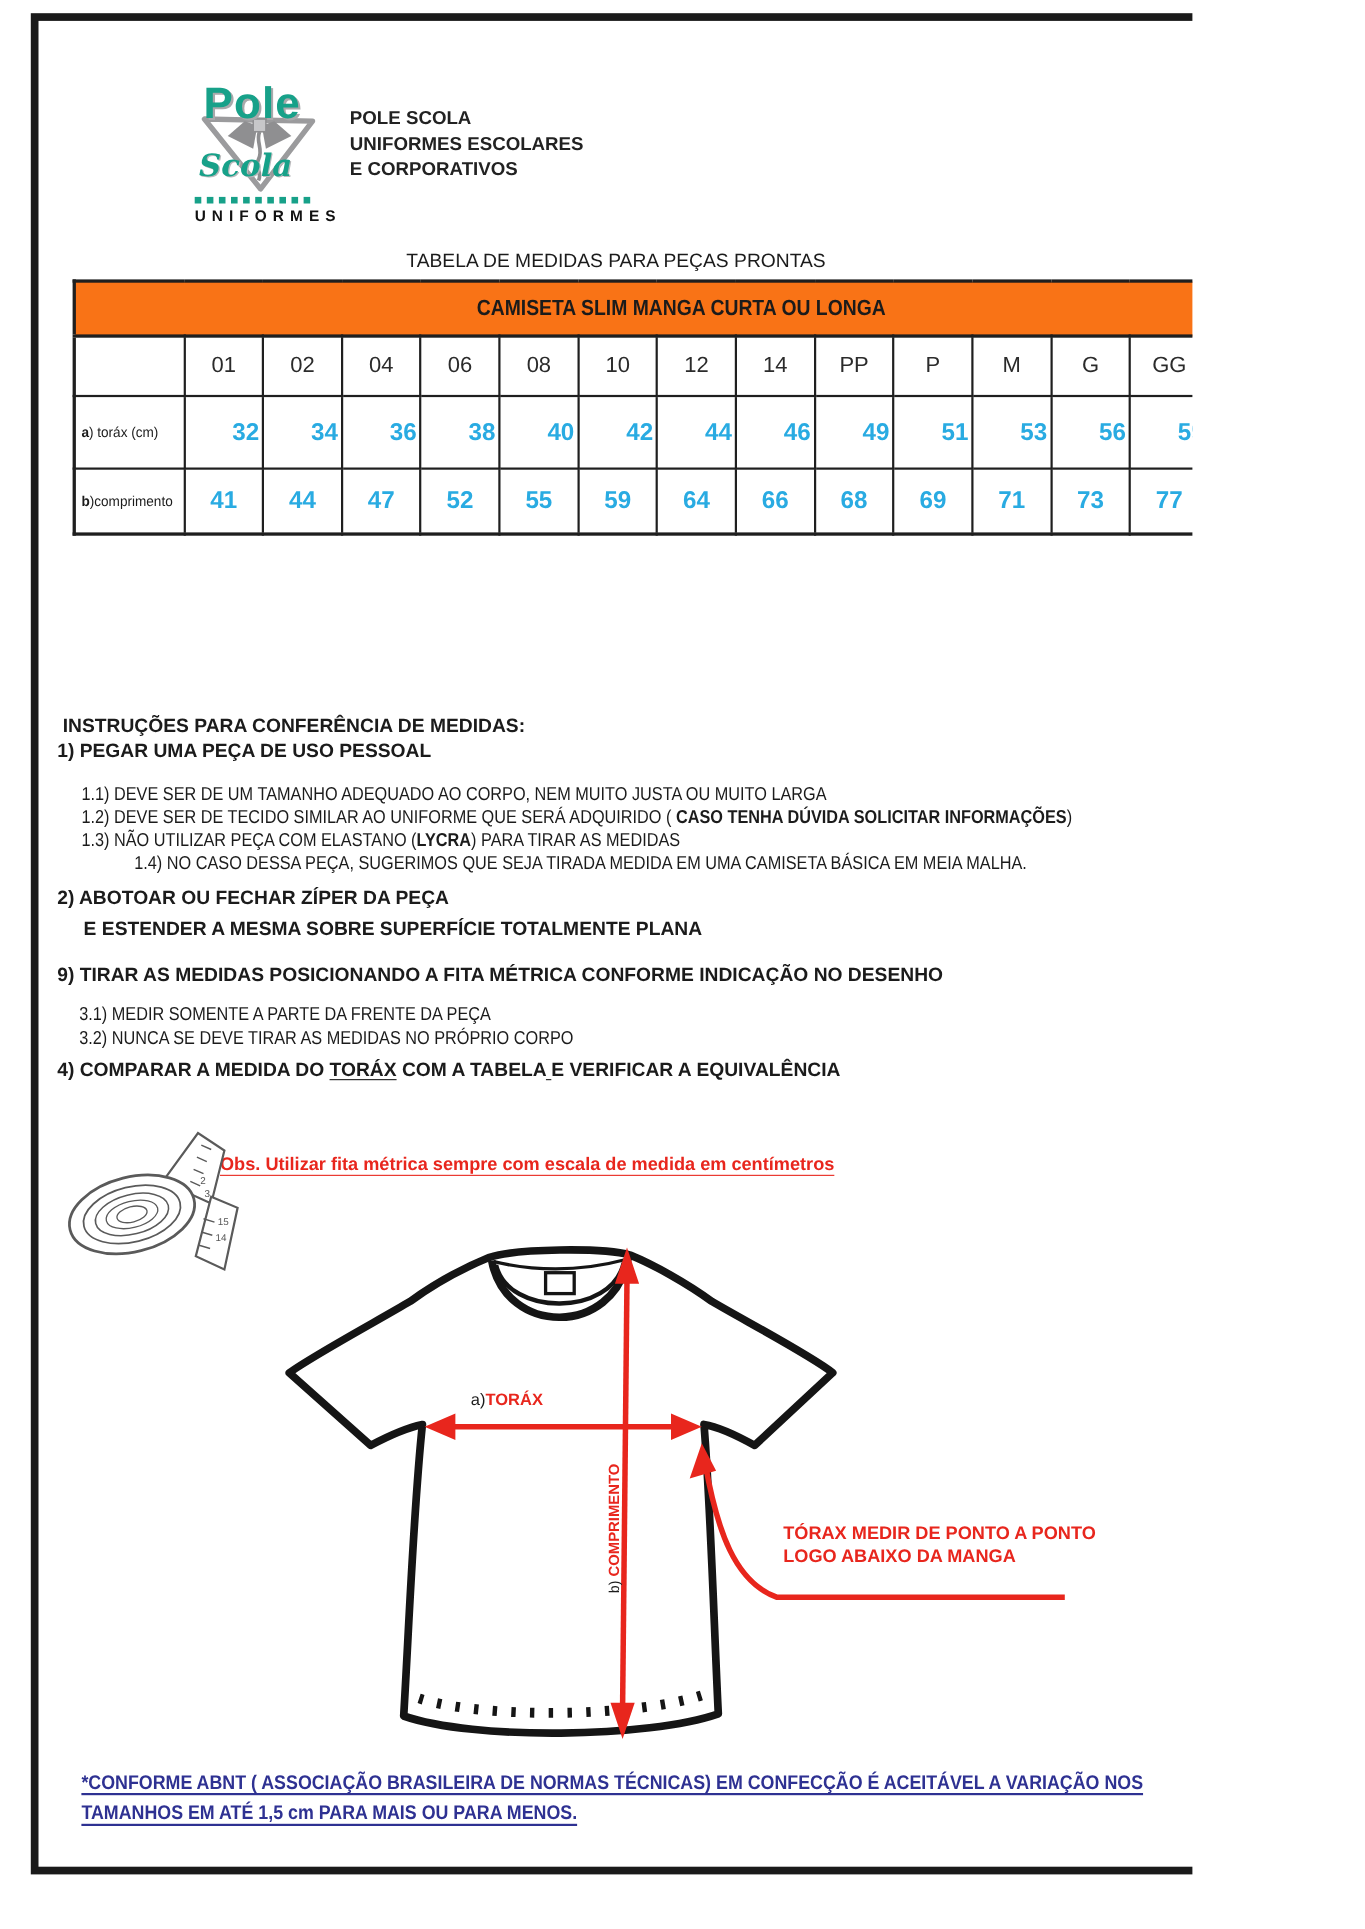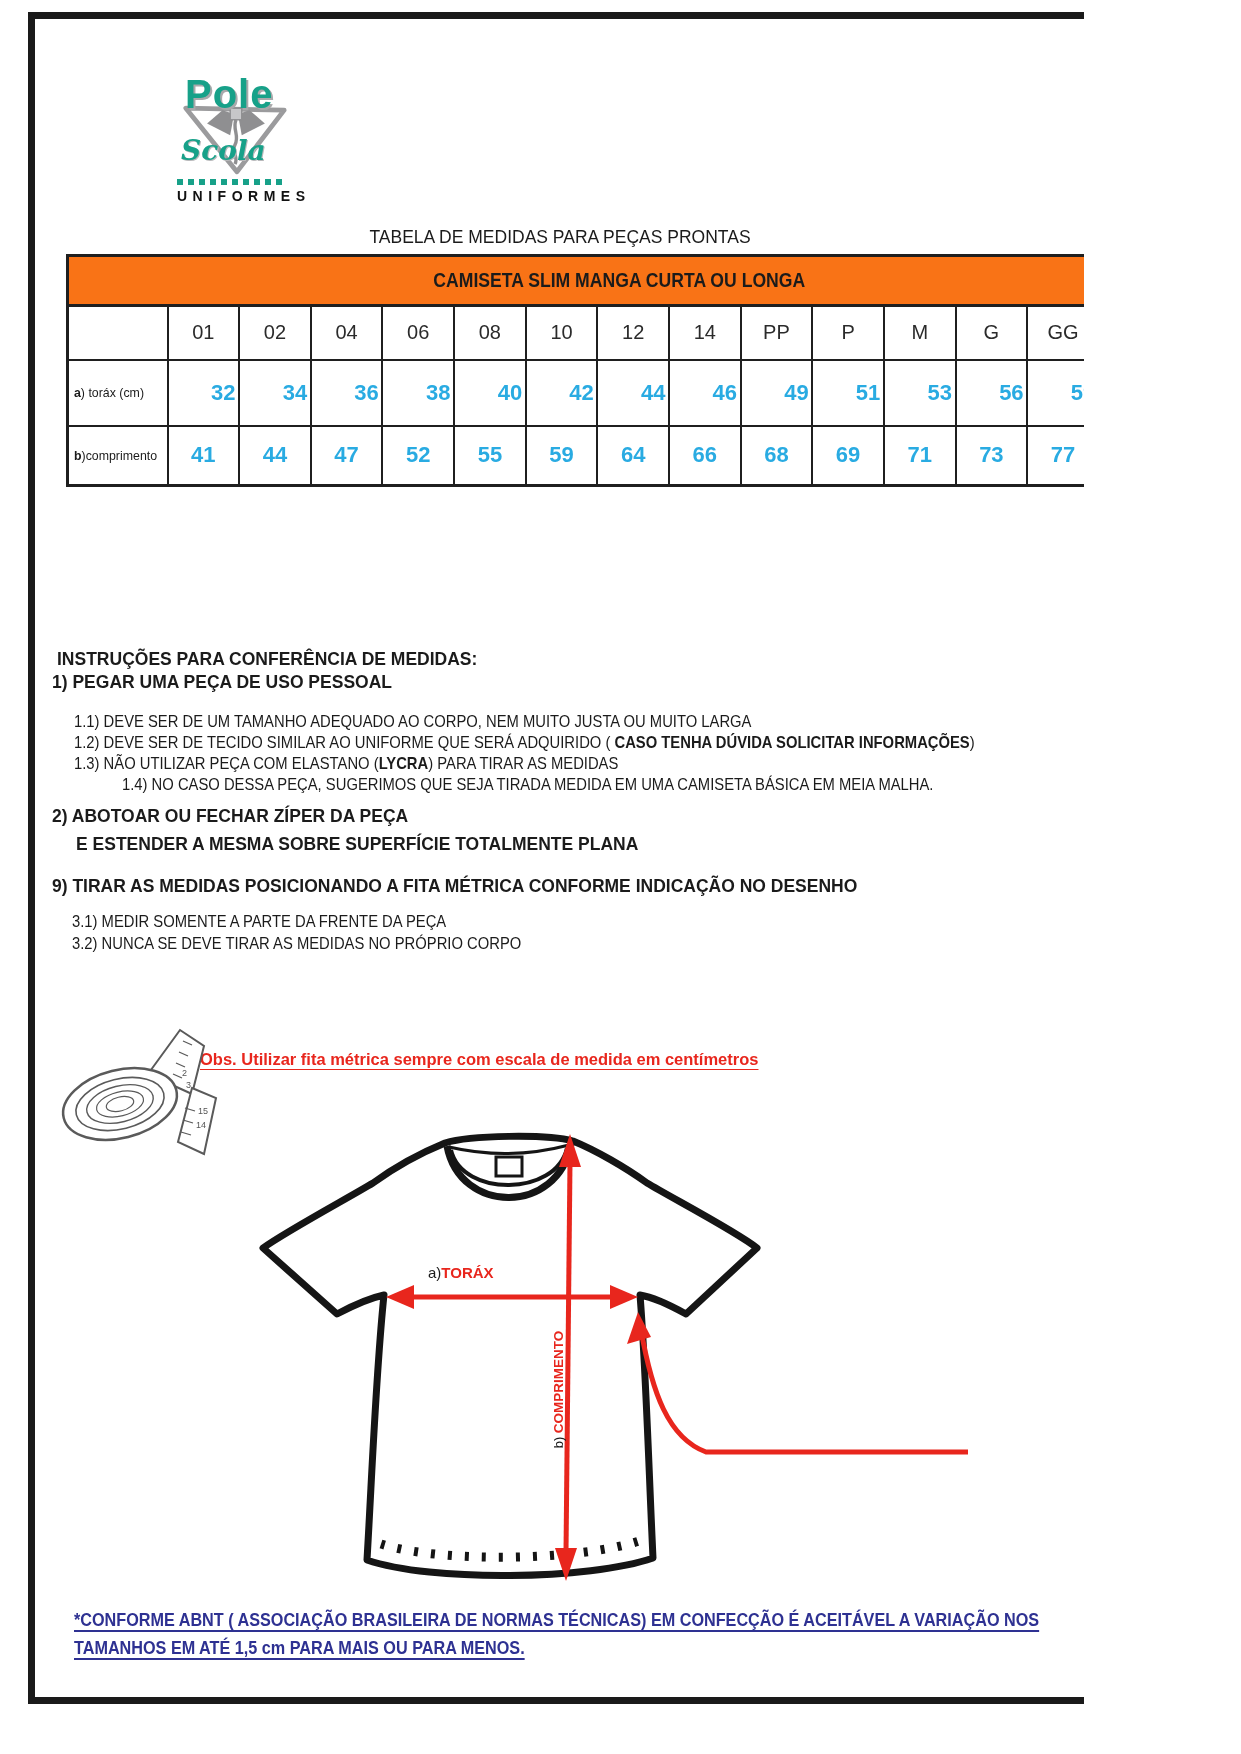--- a/index.html
+++ b/index.html
@@ -88,20 +88,25 @@
         <i></i>
         <i></i>
         <i></i>
         <i></i>
         <i></i>
         <i></i>
     </div>
     <div class="logo-uniformes">UNIFORMES</div>
   </div>
 
+  <div class="company">
+    <div>POLE SCOLA</div>
+    <div>UNIFORMES ESCOLARES</div>
+    <div>E CORPORATIVOS</div>
+  </div>
 
   <div class="doc-title">TABELA DE MEDIDAS PARA PEÇAS PRONTAS</div>
 
   <table class="tbl">
     <colgroup>
         <col style="width:100px">
       <col>
         <col>
         <col>
         <col>
@@ -184,20 +189,21 @@
   <div class="abs ins-li" style="left:74px; top:775px;margin-left:48px;"><span class="cond">1.4) NO CASO DESSA PEÇA, SUGERIMOS QUE SEJA TIRADA MEDIDA EM UMA CAMISETA BÁSICA EM MEIA MALHA.</span></div>
 
   <div class="abs ins-h" style="left:52px; top:806px;">2) ABOTOAR OU FECHAR ZÍPER DA PEÇA</div>
   <div class="abs ins-h" style="left:76px; top:834px;">E ESTENDER A MESMA SOBRE SUPERFÍCIE TOTALMENTE PLANA</div>
 
   <div class="abs ins-h" style="left:52px; top:876px;">9) TIRAR AS MEDIDAS POSICIONANDO A FITA MÉTRICA CONFORME INDICAÇÃO NO DESENHO</div>
 
   <div class="abs ins-li" style="left:72px; top:912px;"><span class="cond">3.1) MEDIR SOMENTE A PARTE DA FRENTE DA PEÇA</span></div>
   <div class="abs ins-li" style="left:72px; top:934px;"><span class="cond">3.2) NUNCA SE DEVE TIRAR AS MEDIDAS NO PRÓPRIO CORPO</span></div>
 
+  <div class="abs ins-h" style="left:52px; top:962px;"><span>4) COMPARAR A MEDIDA DO </span><u class="u2">TORÁX</u><span> COM A TABELA</span><u class="u2"> </u><span>E VERIFICAR A EQUIVALÊNCIA</span></div>
 
   <div class="abs obs">Obs. Utilizar fita métrica sempre com escala de medida em centímetros</div>
 
   <svg class="tape" viewBox="0 0 175 150">
     <g stroke="#5a5a5a" fill="#ffffff">
       <path d="M 96,62 L 128,18 L 152,34 L 140,82 Z" stroke-width="2"></path>
       <path d="M 140,76 L 164,86 L 152,142 L 126,130 Z" stroke-width="2"></path>
       <ellipse cx="68" cy="92" rx="58" ry="34" transform="rotate(-14 68 92)" stroke-width="2.5"></ellipse>
       <ellipse cx="68" cy="92" rx="45" ry="25" transform="rotate(-14 68 92)" stroke-width="1.6" fill="none"></ellipse>
       <ellipse cx="68" cy="92" rx="34" ry="18" transform="rotate(-14 68 92)" stroke-width="1.4" fill="none"></ellipse>
@@ -245,18 +251,22 @@
       <polygon points="638,1297 610,1285 610,1309" fill="#E8261D"></polygon>
     </g>
     <g>
       <path d="M 641,1330 C 652,1392 668,1438 706,1452 L 968,1452" fill="none" stroke="#E8261D" stroke-width="5"></path>
       <polygon points="638,1312 627,1344 651,1337" fill="#E8261D"></polygon>
     </g>
   </svg>
 
   <div class="abs a-label"><span>a)</span><b>TORÁX</b></div>
   <div class="abs b-label"><span>b) </span><b>COMPRIMENTO</b></div>
+  <div class="abs callout">
+    <div>TÓRAX MEDIR DE PONTO A PONTO</div>
+    <div>LOGO ABAIXO DA MANGA</div>
+  </div>
 
   <div class="abs footer">
     <span class="condf">*CONFORME ABNT ( ASSOCIAÇÃO BRASILEIRA DE NORMAS TÉCNICAS) EM CONFECÇÃO É ACEITÁVEL A VARIAÇÃO NOS</span>
     <span class="condf">TAMANHOS EM ATÉ 1,5 cm  PARA MAIS OU PARA MENOS.</span>
   </div>
 </div>
 
 </body></html>

